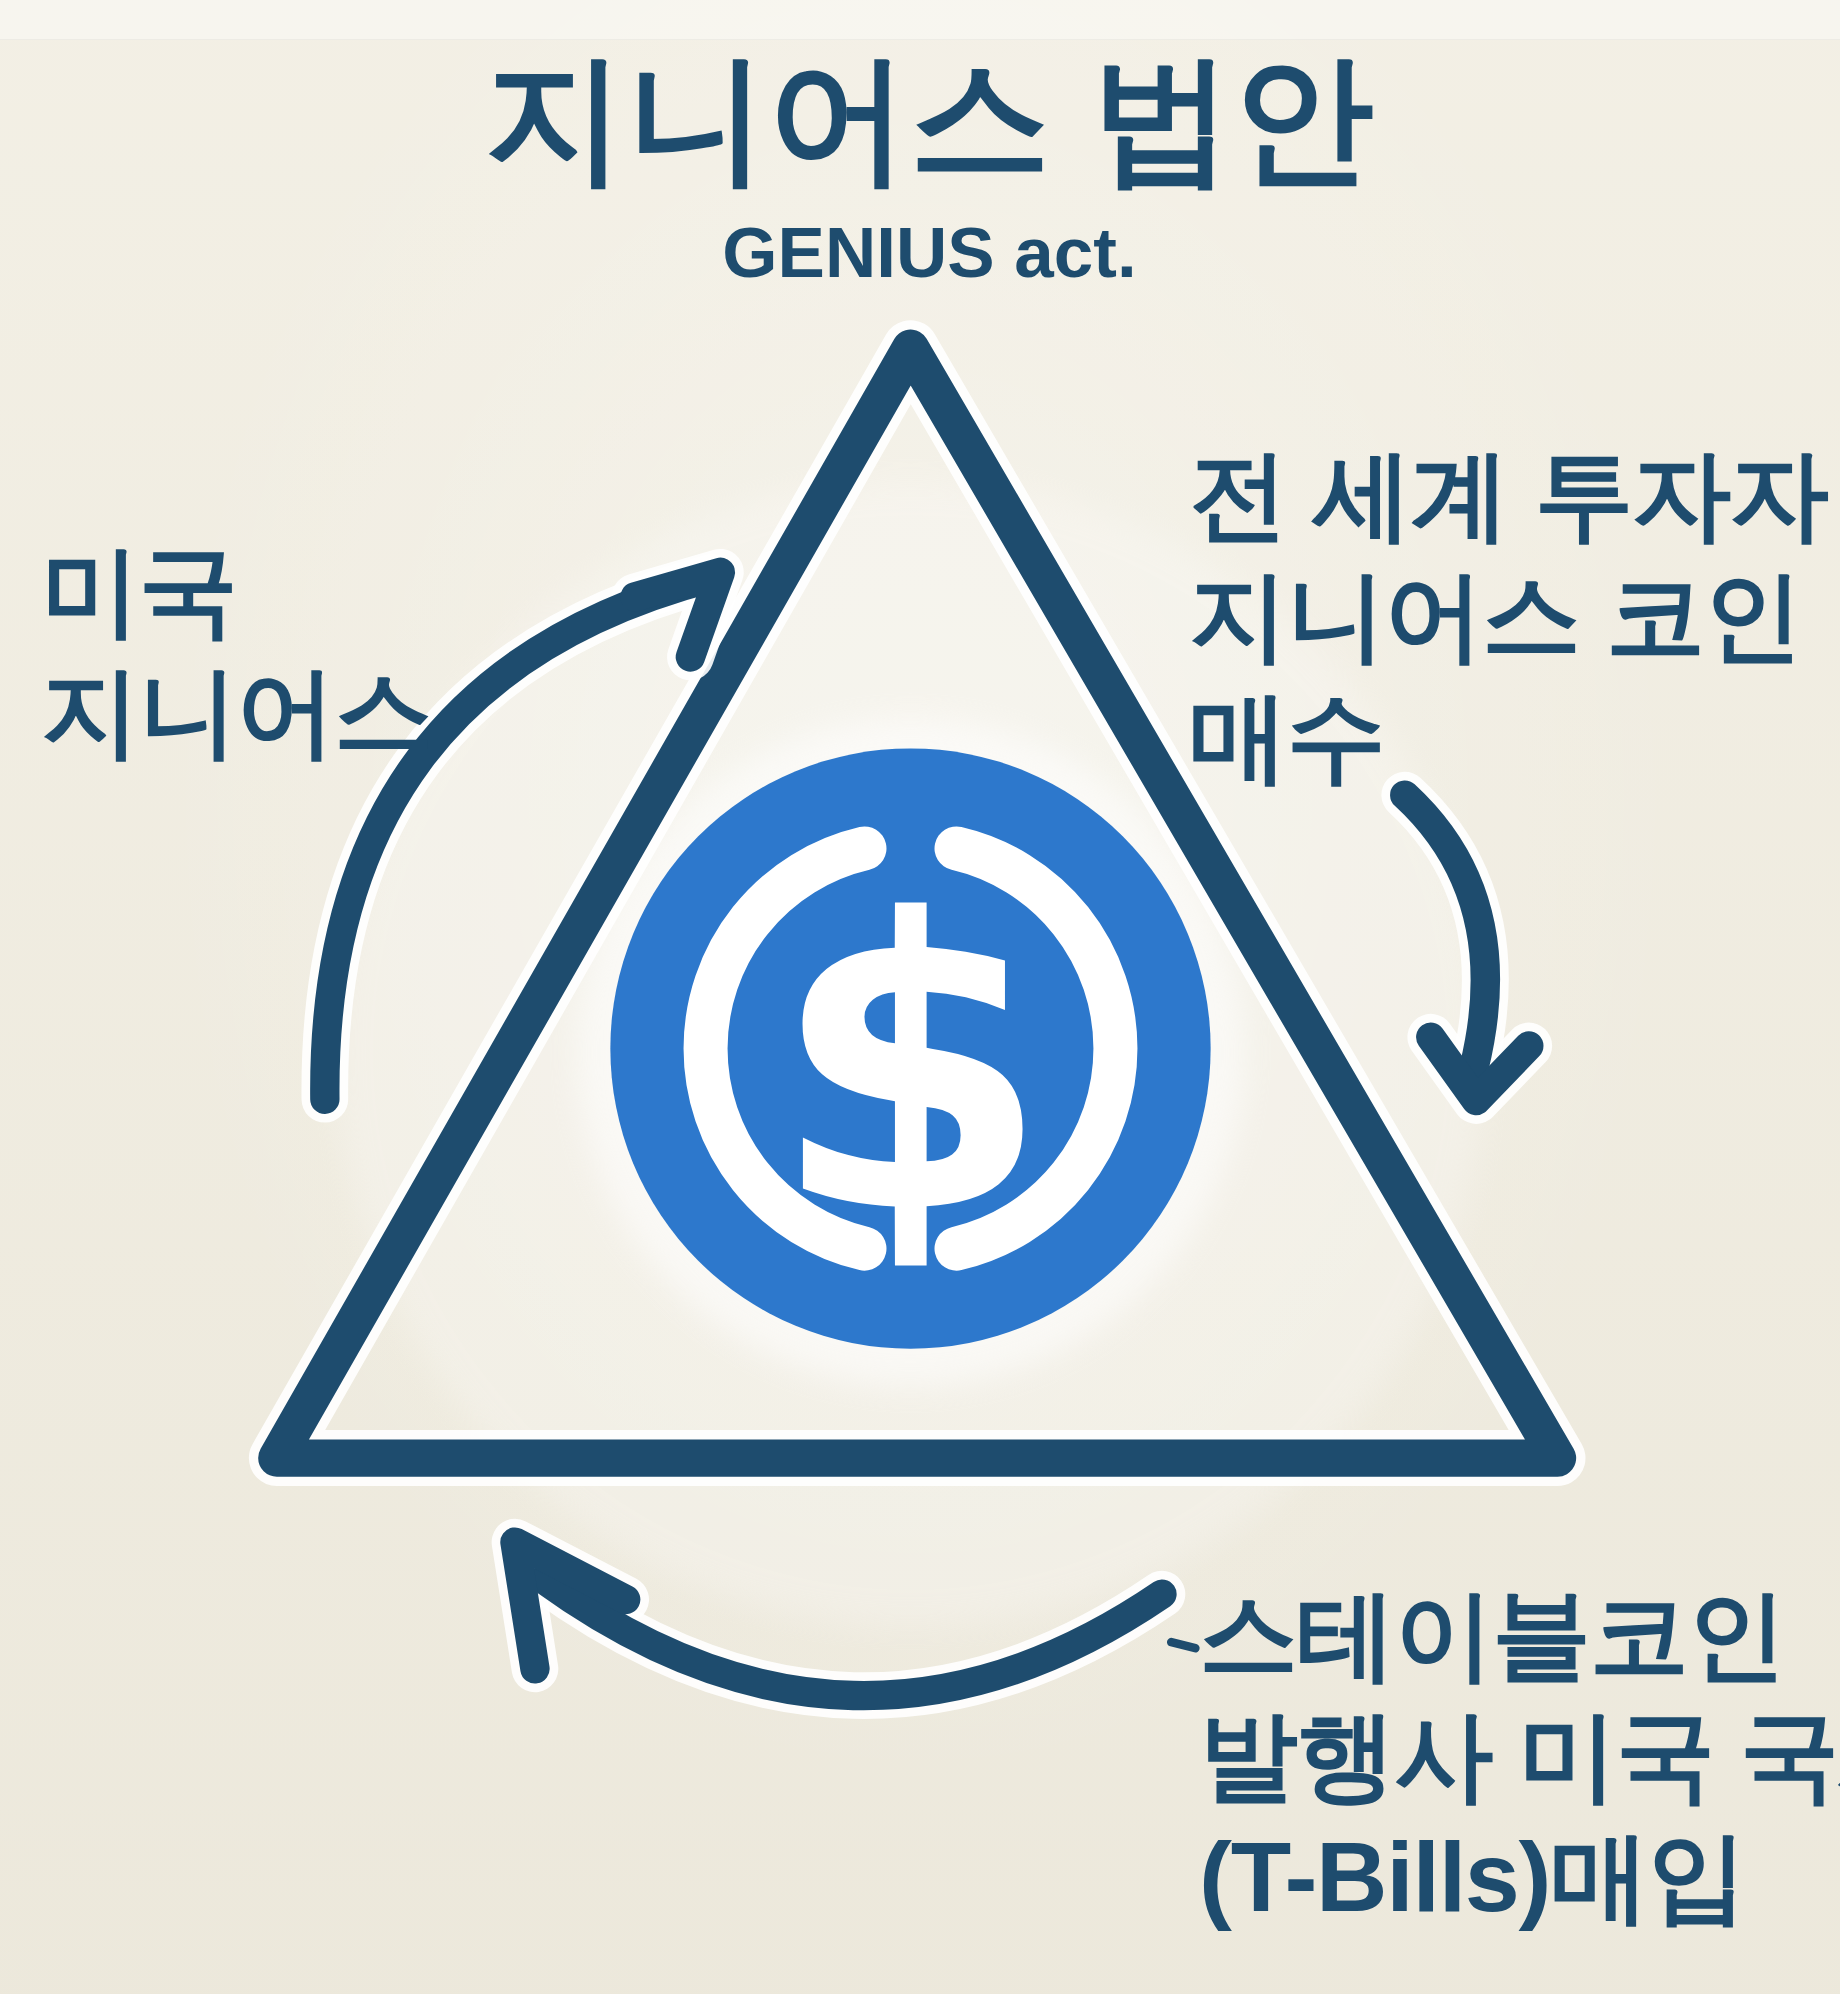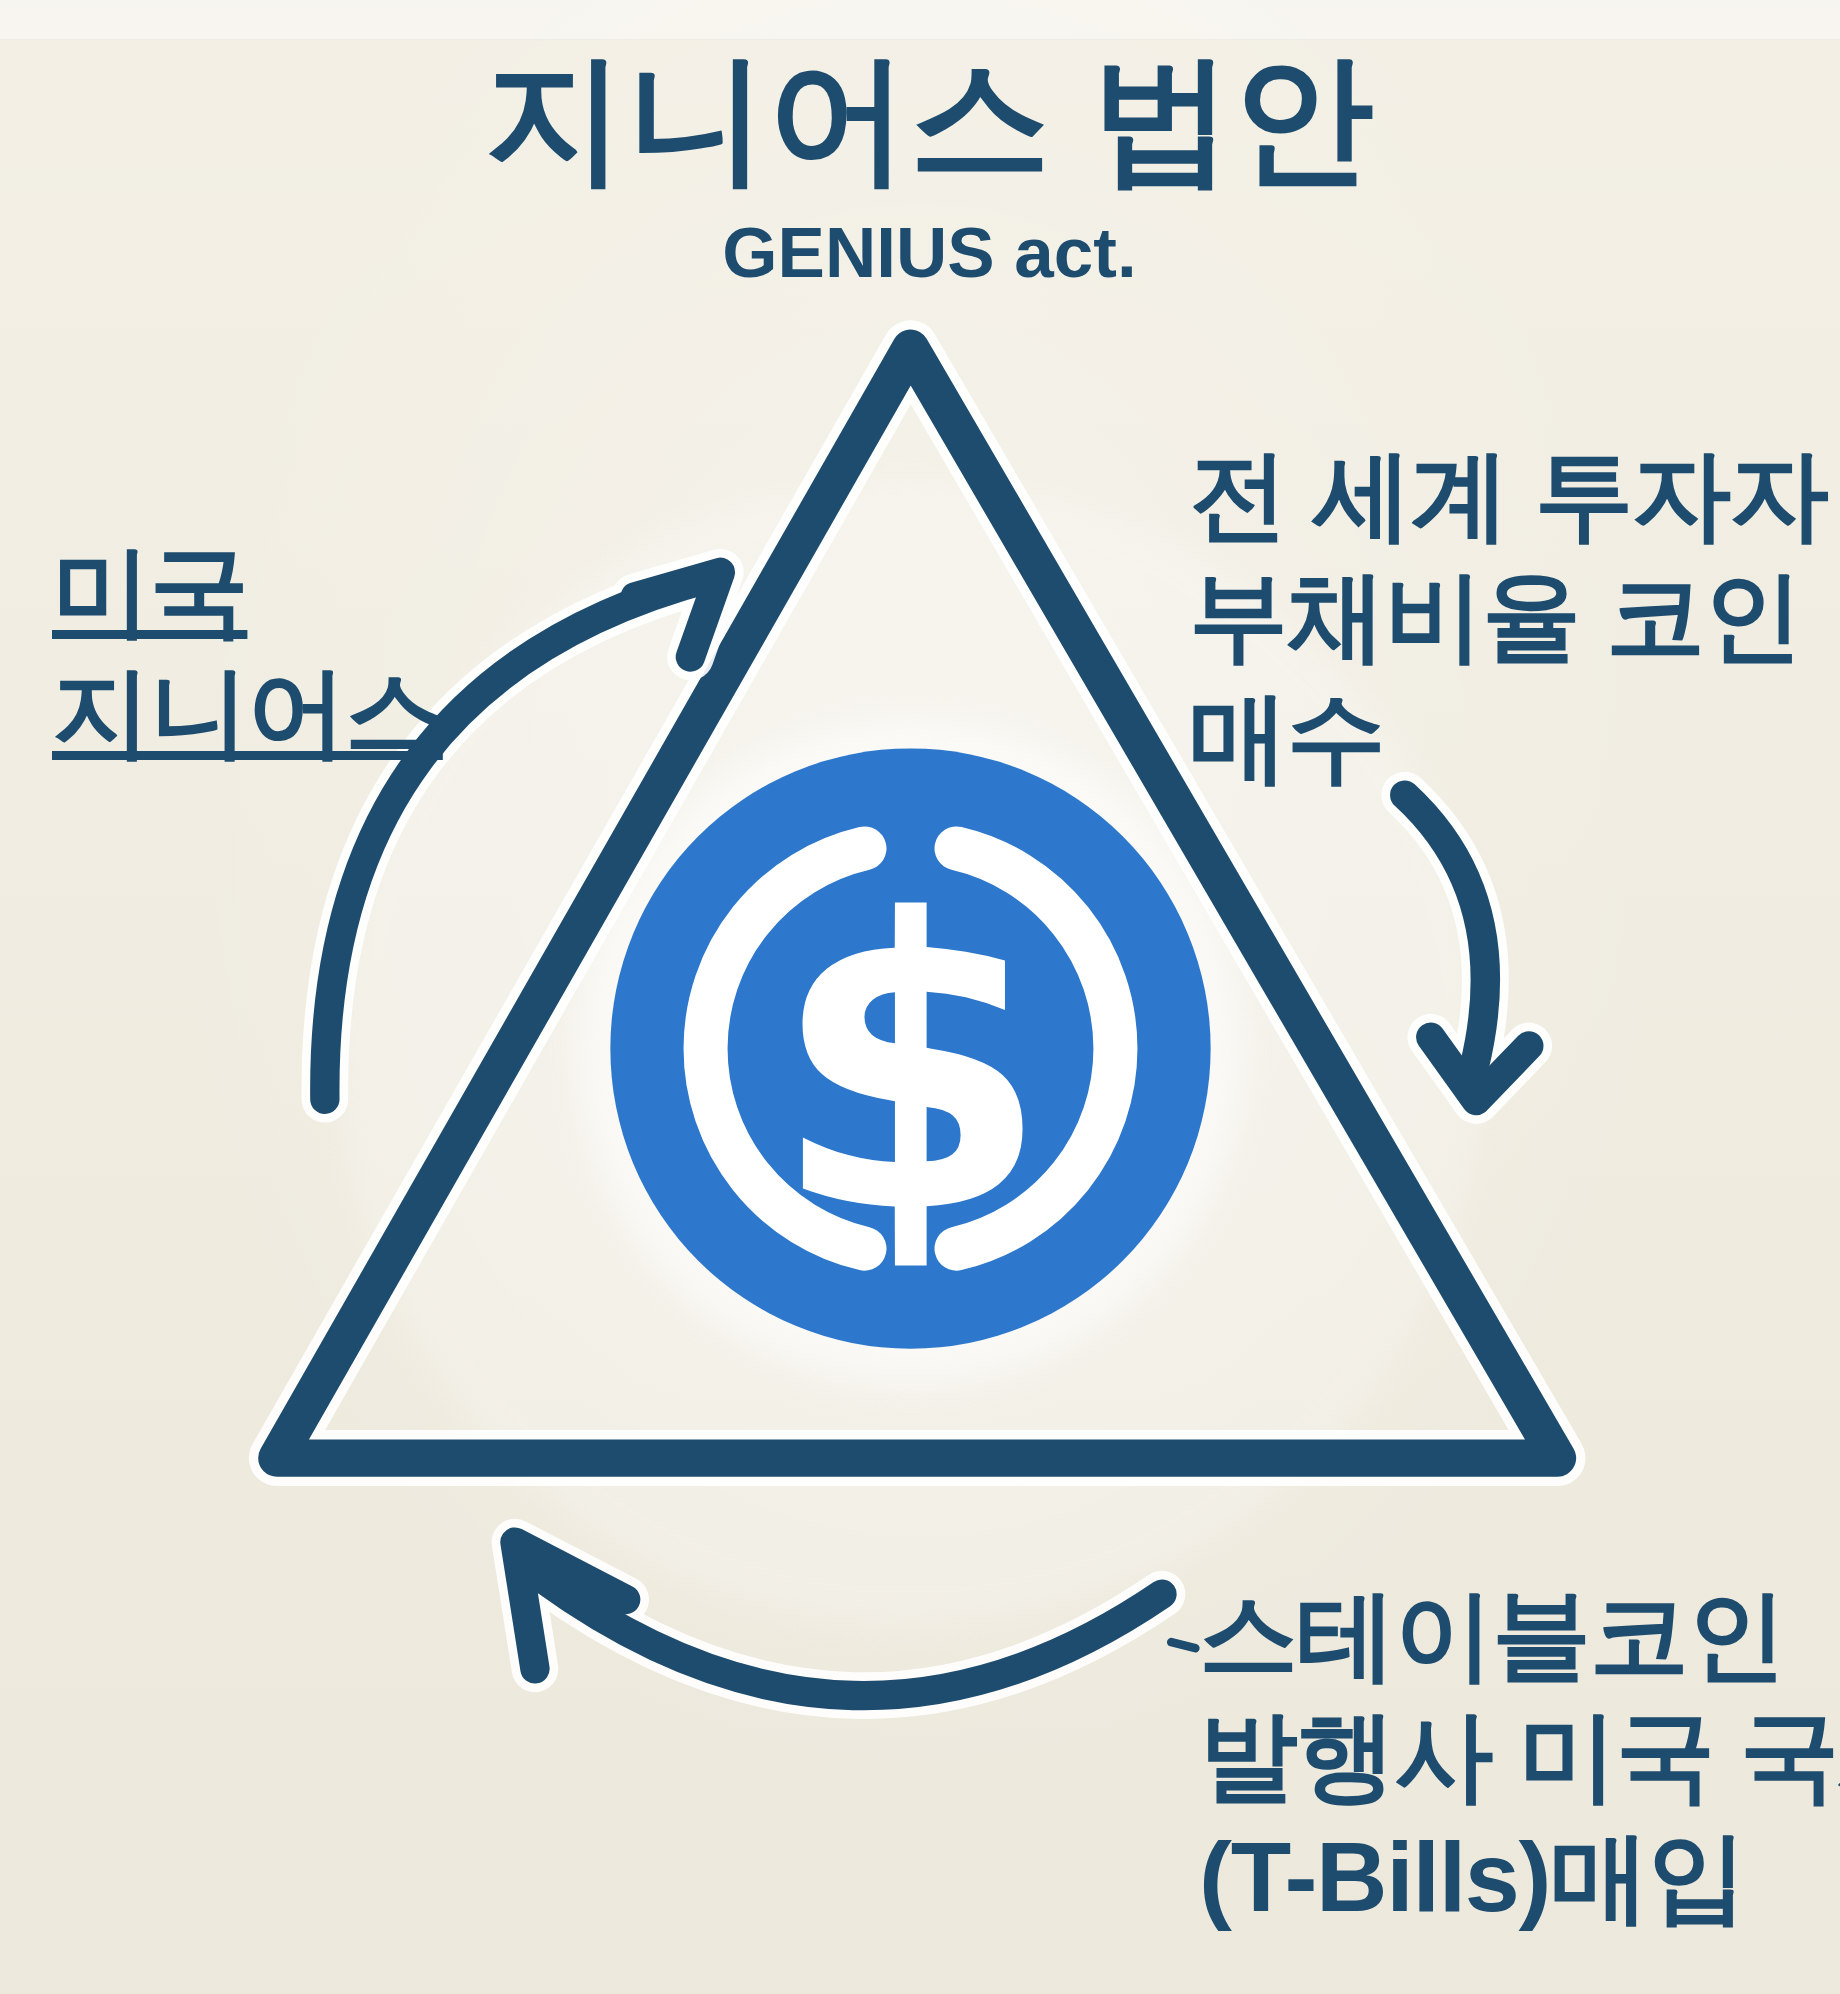--- a/index.html
+++ b/index.html
@@ -45,21 +45,21 @@
   }
   .label {
     position: absolute;
     font-weight: 800;
     font-size: 99px;
     line-height: 121px;
     letter-spacing: -1.3px;
     color: #1e4c6e;
     white-space: nowrap;
   }
-  .label-left   { left: 52px;   top: 530px; text-decoration: underline;  }
+  .label-left   { left: 41px;   top: 530px;  }
   .label-right  { left: 1189px; top: 434px;  }
   .label-bottom { left: 1199px; top: 1574px; }
   .diagram-svg {
     position: absolute;
     top: 0; left: 0;
     width: 1841px;
     height: 1995px;
   }
   .coin-dollar {
     font-family: "DejaVu Sans", sans-serif;
@@ -123,21 +123,21 @@
     </g>
   </svg>
 
   <div class="label label-left">
     <div>미국</div>
     <div>지니어스</div>
   </div>
 
   <div class="label label-right">
     <div>전 세계 투자자</div>
-    <div>부채비율 코인</div>
+    <div>지니어스 코인</div>
     <div>매수</div>
   </div>
 
   <div class="label label-bottom">
     <div>스테이블코인</div>
     <div>발행사 미국 국채</div>
     <div>(T-Bills)매입</div>
   </div>
 
 </div>

